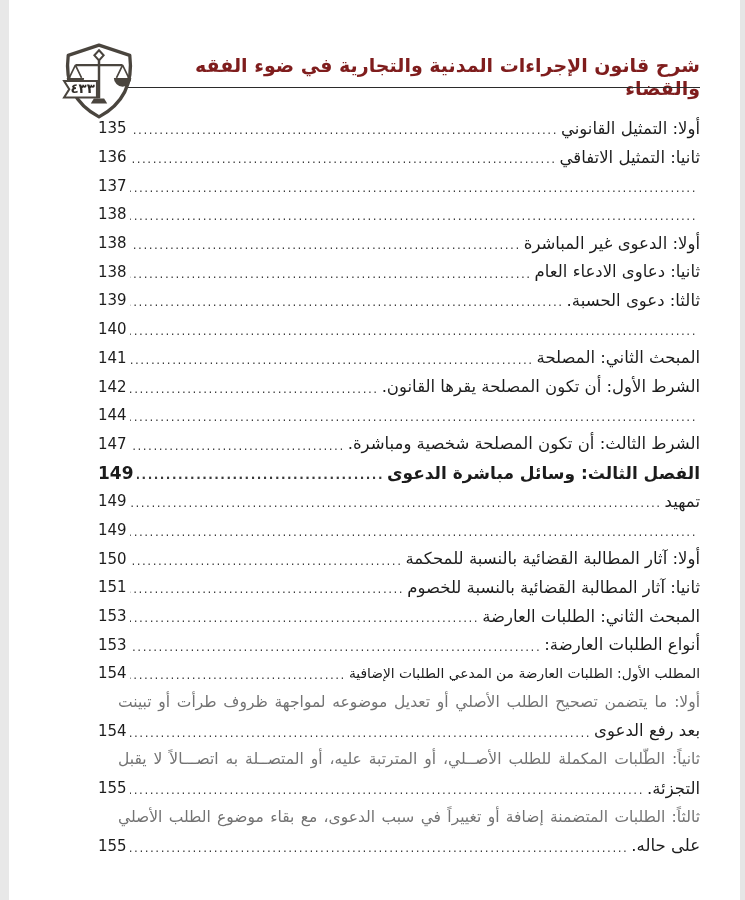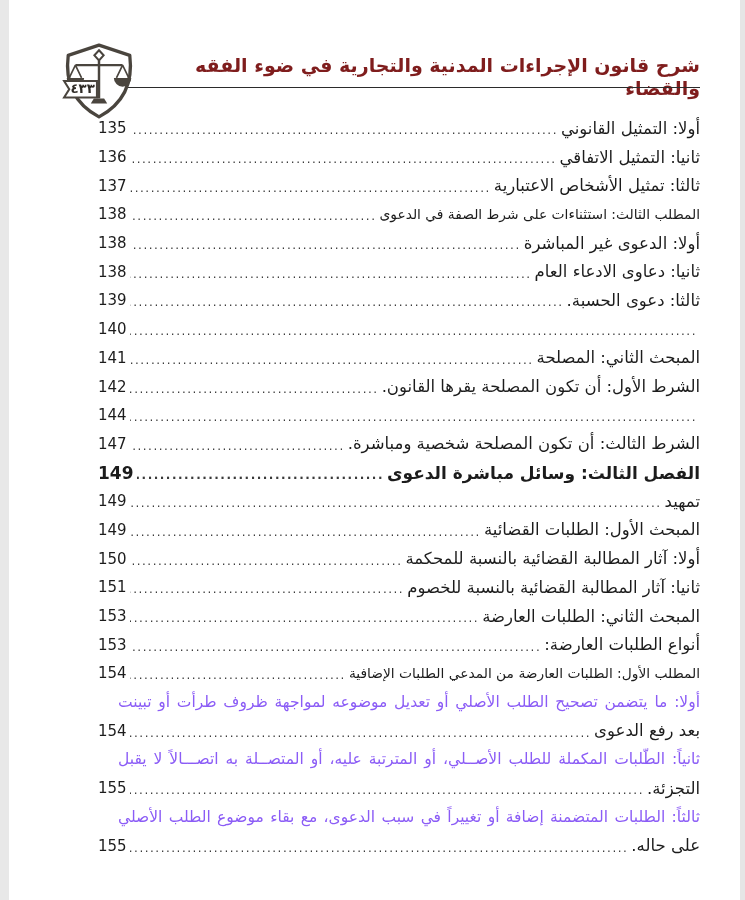--- a/index.html
+++ b/index.html
@@ -40,21 +40,21 @@
   .row .leader::after {
     content:"....................................................................................................................................................................................................";
     position:absolute; bottom:1px; right:0;
     font-size:12px; letter-spacing:1.5px; color:#3a3a3a; white-space:nowrap;
   }
   .row .n { flex:0 0 auto; font-size:15px; color:#1c1c1c; }
   .row.bold, .row.bold .n { font-weight:bold; font-size:17px; }
   .row.small { font-size:13.8px; }
   .wrapline {
     height:28.7px; line-height:28.7px; overflow:hidden;
-    font-size:15.5px; color:#8b5cf6;
+    font-size:15.5px; color:#737373;
     text-align:justify; text-align-last:justify; white-space:nowrap;margin-left:20px;
   }
 </style>
 </head>
 <body>
 
 <div class="edge edge-left"></div>
 <div class="edge edge-right"></div>
 
 <div class="header">
@@ -89,26 +89,24 @@
       <span class="t">أولا: التمثيل القانوني</span>
       <span class="leader"></span>
       <span class="n">135</span>
     </div>
     <div class="row">
       <span class="t">ثانيا: التمثيل الاتفاقي</span>
       <span class="leader"></span>
       <span class="n">136</span>
     </div>
     <div class="row">
-      <span class="t">ثالثا: تمثيل الأشخاص الاعتبارية</span>
       <span class="leader"></span>
       <span class="n">137</span>
     </div>
     <div class="row small">
-      <span class="t">المطلب الثالث: استثناءات على شرط الصفة في الدعوى</span>
       <span class="leader"></span>
       <span class="n">138</span>
     </div>
     <div class="row">
       <span class="t">أولا: الدعوى غير المباشرة</span>
       <span class="leader"></span>
       <span class="n">138</span>
     </div>
     <div class="row">
       <span class="t">ثانيا: دعاوى الادعاء العام</span>
@@ -147,21 +145,20 @@
       <span class="t">الفصل الثالث: وسائل مباشرة الدعوى</span>
       <span class="leader"></span>
       <span class="n">149</span>
     </div>
     <div class="row">
       <span class="t">تمهيد</span>
       <span class="leader"></span>
       <span class="n">149</span>
     </div>
     <div class="row">
-      <span class="t">المبحث الأول: الطلبات القضائية</span>
       <span class="leader"></span>
       <span class="n">149</span>
     </div>
     <div class="row">
       <span class="t">أولا: آثار المطالبة القضائية بالنسبة للمحكمة</span>
       <span class="leader"></span>
       <span class="n">150</span>
     </div>
     <div class="row">
       <span class="t">ثانيا: آثار المطالبة القضائية بالنسبة للخصوم</span>

